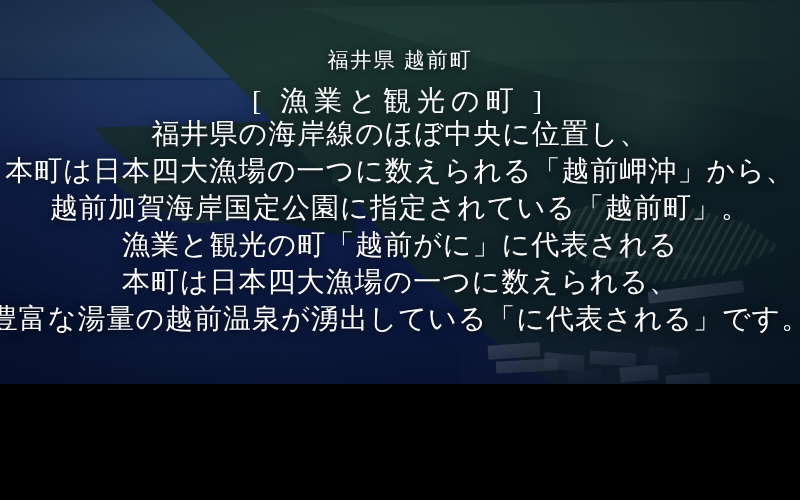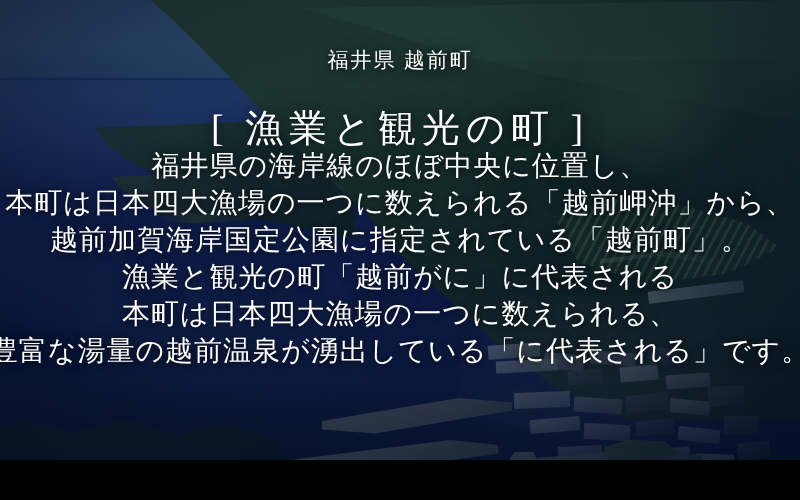--- a/index.html
+++ b/index.html
@@ -8,21 +8,21 @@
     padding: 0;
     background: #000;
   }
   body {
     font-family: "Liberation Serif", "DejaVu Serif", serif;
   }
 
   .stage {
     position: relative;
     width: 800px;
-    height: 460px;
+    height: 384px;
     overflow: hidden;
     background: #d946ef;
   }
 
   
   .photo {
     position: absolute;
     inset: 0;
     overflow: hidden;
   }
@@ -298,22 +298,22 @@
     margin-top: 50px;
     font-size: 21px;
     line-height: 1;
     letter-spacing: 2px;
     font-weight: 400;
     text-shadow: 0 1px 6px rgba(0,0,0,0.60), 0 0 18px rgba(0,0,0,0.35);
     white-space: nowrap;
   }
 
   .maintitle {
-    margin-top: 38px;
-    font-size: 38px;
+    margin-top: 16px;
+    font-size: 28px;
     line-height: 1;
     letter-spacing: 6px;
     font-weight: 400;
     text-shadow: 0 1px 8px rgba(0,0,0,0.62), 0 0 22px rgba(0,0,0,0.38);
     white-space: nowrap;
   }
 
   .body-block {
     font-size: 28px;
     line-height: 37px;

